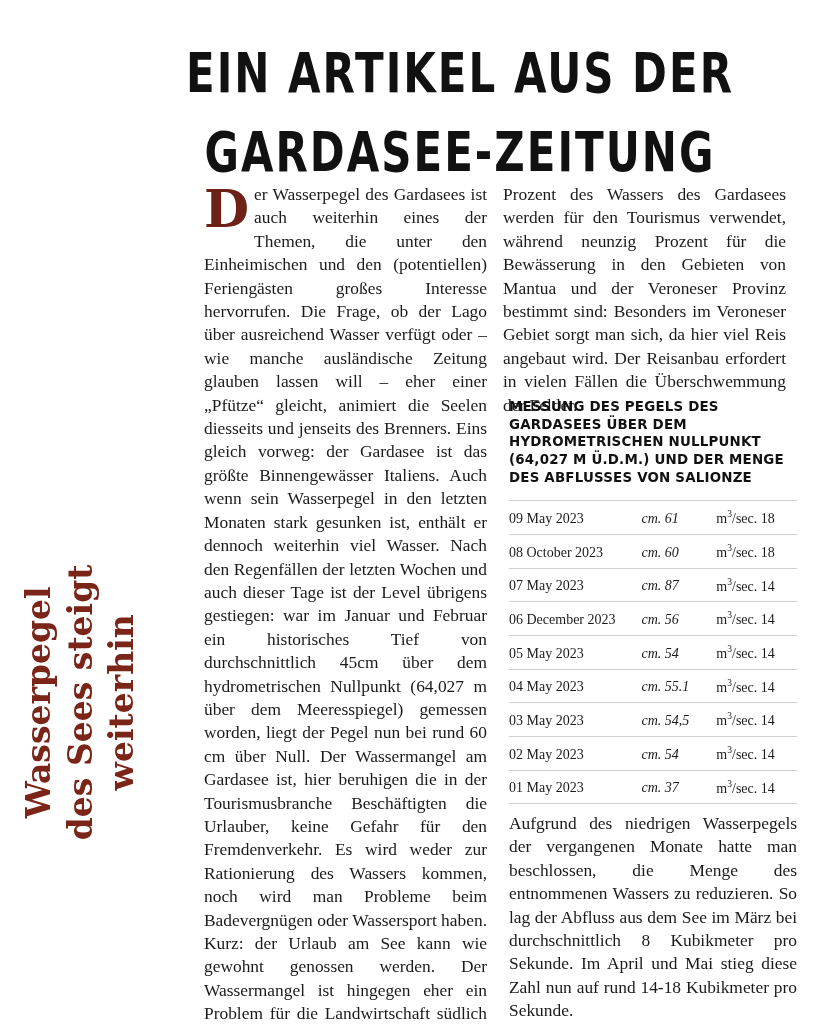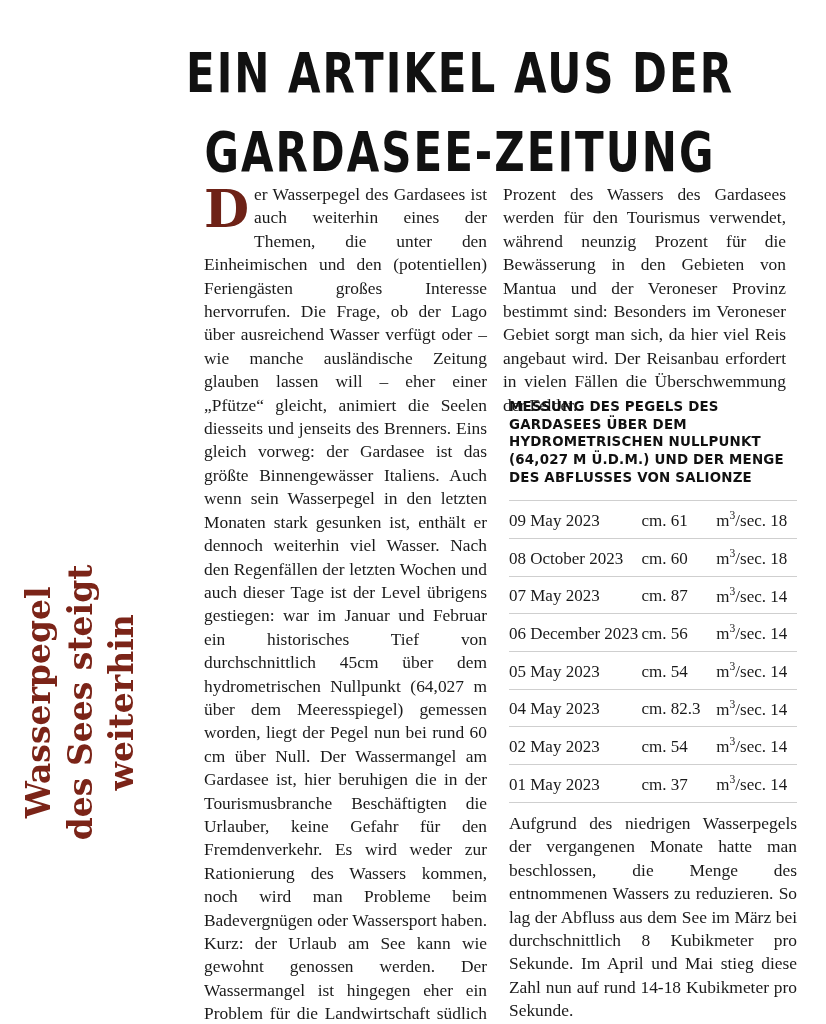--- a/index.html
+++ b/index.html
@@ -97,31 +97,31 @@
     font-size: 13.4px;
     line-height: 1.32;
     letter-spacing: 0.2px;
     text-transform: uppercase;
     color: #111;
     margin-bottom: 14px;
   }
   table.levels {
     border-collapse: collapse;
     width: 100%;
-    font-size: 17px;
+    font-size: 14px;
   }
   table.levels td {
     border-bottom: 1px solid #cfcfcf;
     padding: 8px 0 7px 0;
     white-space: nowrap;
     vertical-align: baseline;
   }
   table.levels tr:first-child td { border-top: 1px solid #cfcfcf; }
   td.c-date { width: 46%; }
-  td.c-cm   { width: 26%; }
+  td.c-cm   { width: 26%; font-style: italic; }
   td.c-flow { width: 28%; }
   sup { font-size: 0.68em; vertical-align: super; }
 
   .after-table {
     position: absolute;
     left: 509px;
     top: 812px;
     width: 288px;
     font-size: 17.4px;
     line-height: 1.345;
@@ -177,21 +177,26 @@
           <td class="c-cm">cm. 56</td>
           <td class="c-flow"><span>m</span><sup>3</sup><span>/sec. 14</span></td>
         </tr>
         <tr>
           <td class="c-date">05 May 2023</td>
           <td class="c-cm">cm. 54</td>
           <td class="c-flow"><span>m</span><sup>3</sup><span>/sec. 14</span></td>
         </tr>
         <tr>
           <td class="c-date">04 May 2023</td>
-          <td class="c-cm">cm. 82.3</td>
+          <td class="c-cm">cm. 55.1</td>
+          <td class="c-flow"><span>m</span><sup>3</sup><span>/sec. 14</span></td>
+        </tr>
+        <tr>
+          <td class="c-date">03 May 2023</td>
+          <td class="c-cm">cm. 54,5</td>
           <td class="c-flow"><span>m</span><sup>3</sup><span>/sec. 14</span></td>
         </tr>
         <tr>
           <td class="c-date">02 May 2023</td>
           <td class="c-cm">cm. 54</td>
           <td class="c-flow"><span>m</span><sup>3</sup><span>/sec. 14</span></td>
         </tr>
         <tr>
           <td class="c-date">01 May 2023</td>
           <td class="c-cm">cm. 37</td>

